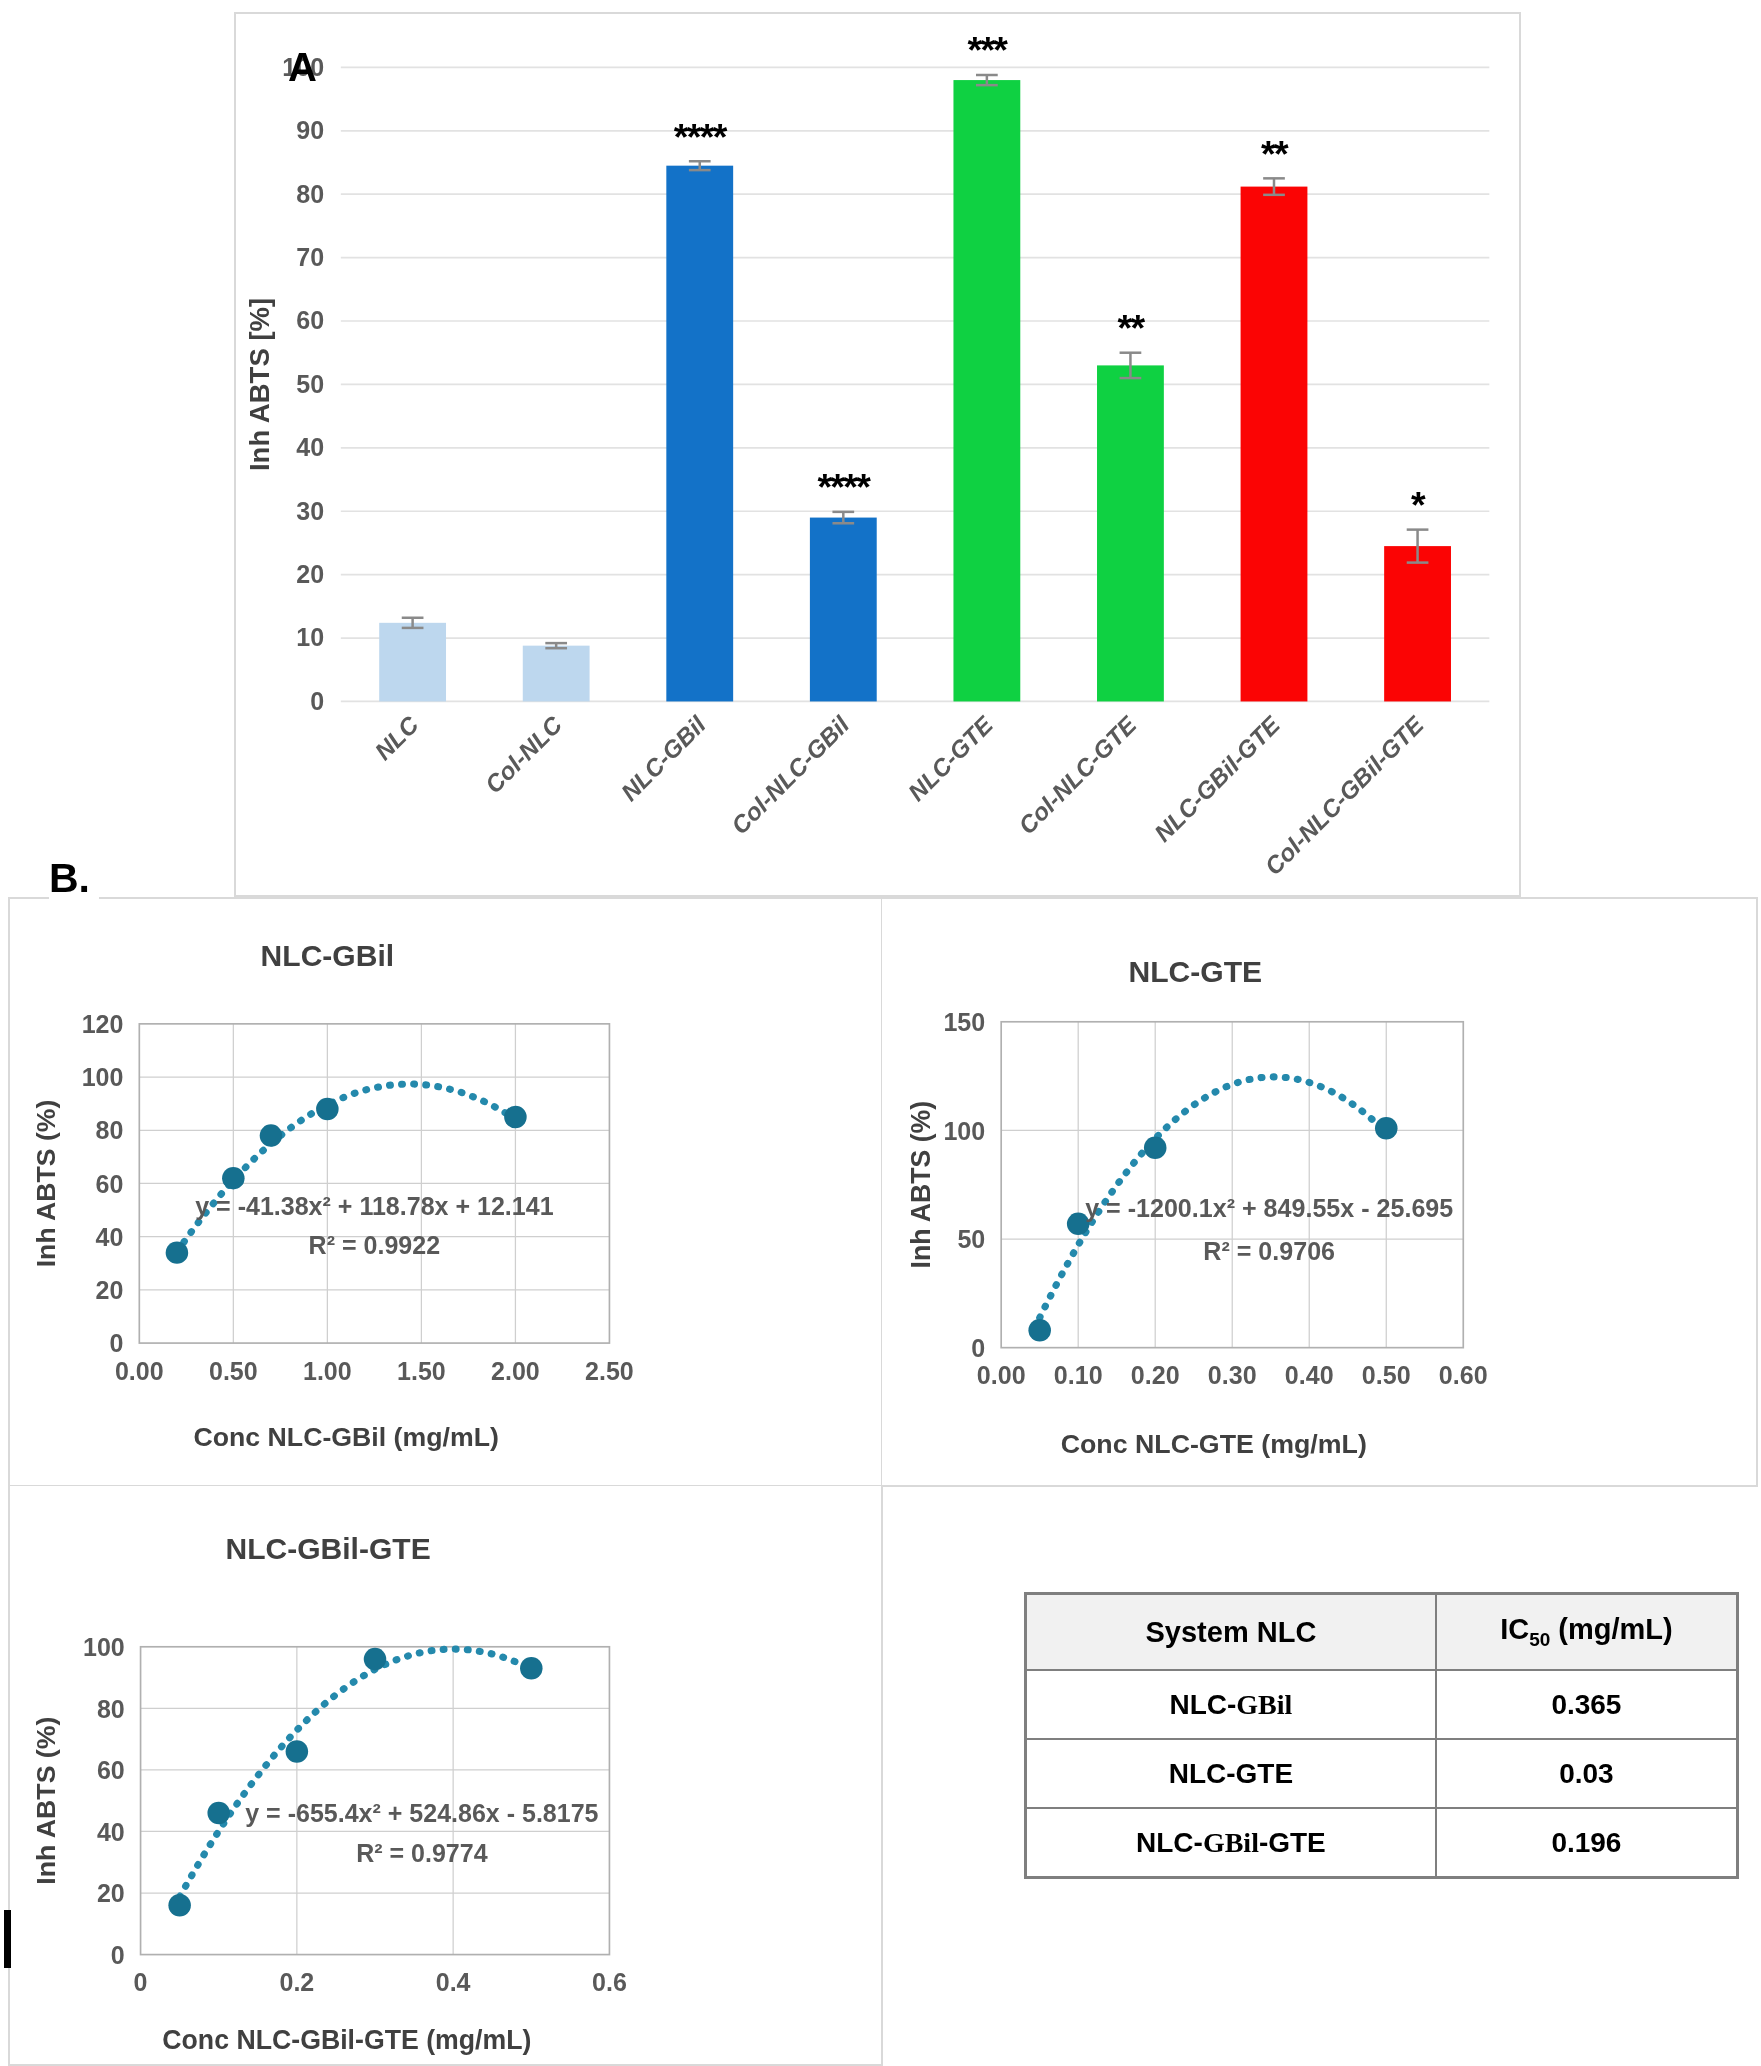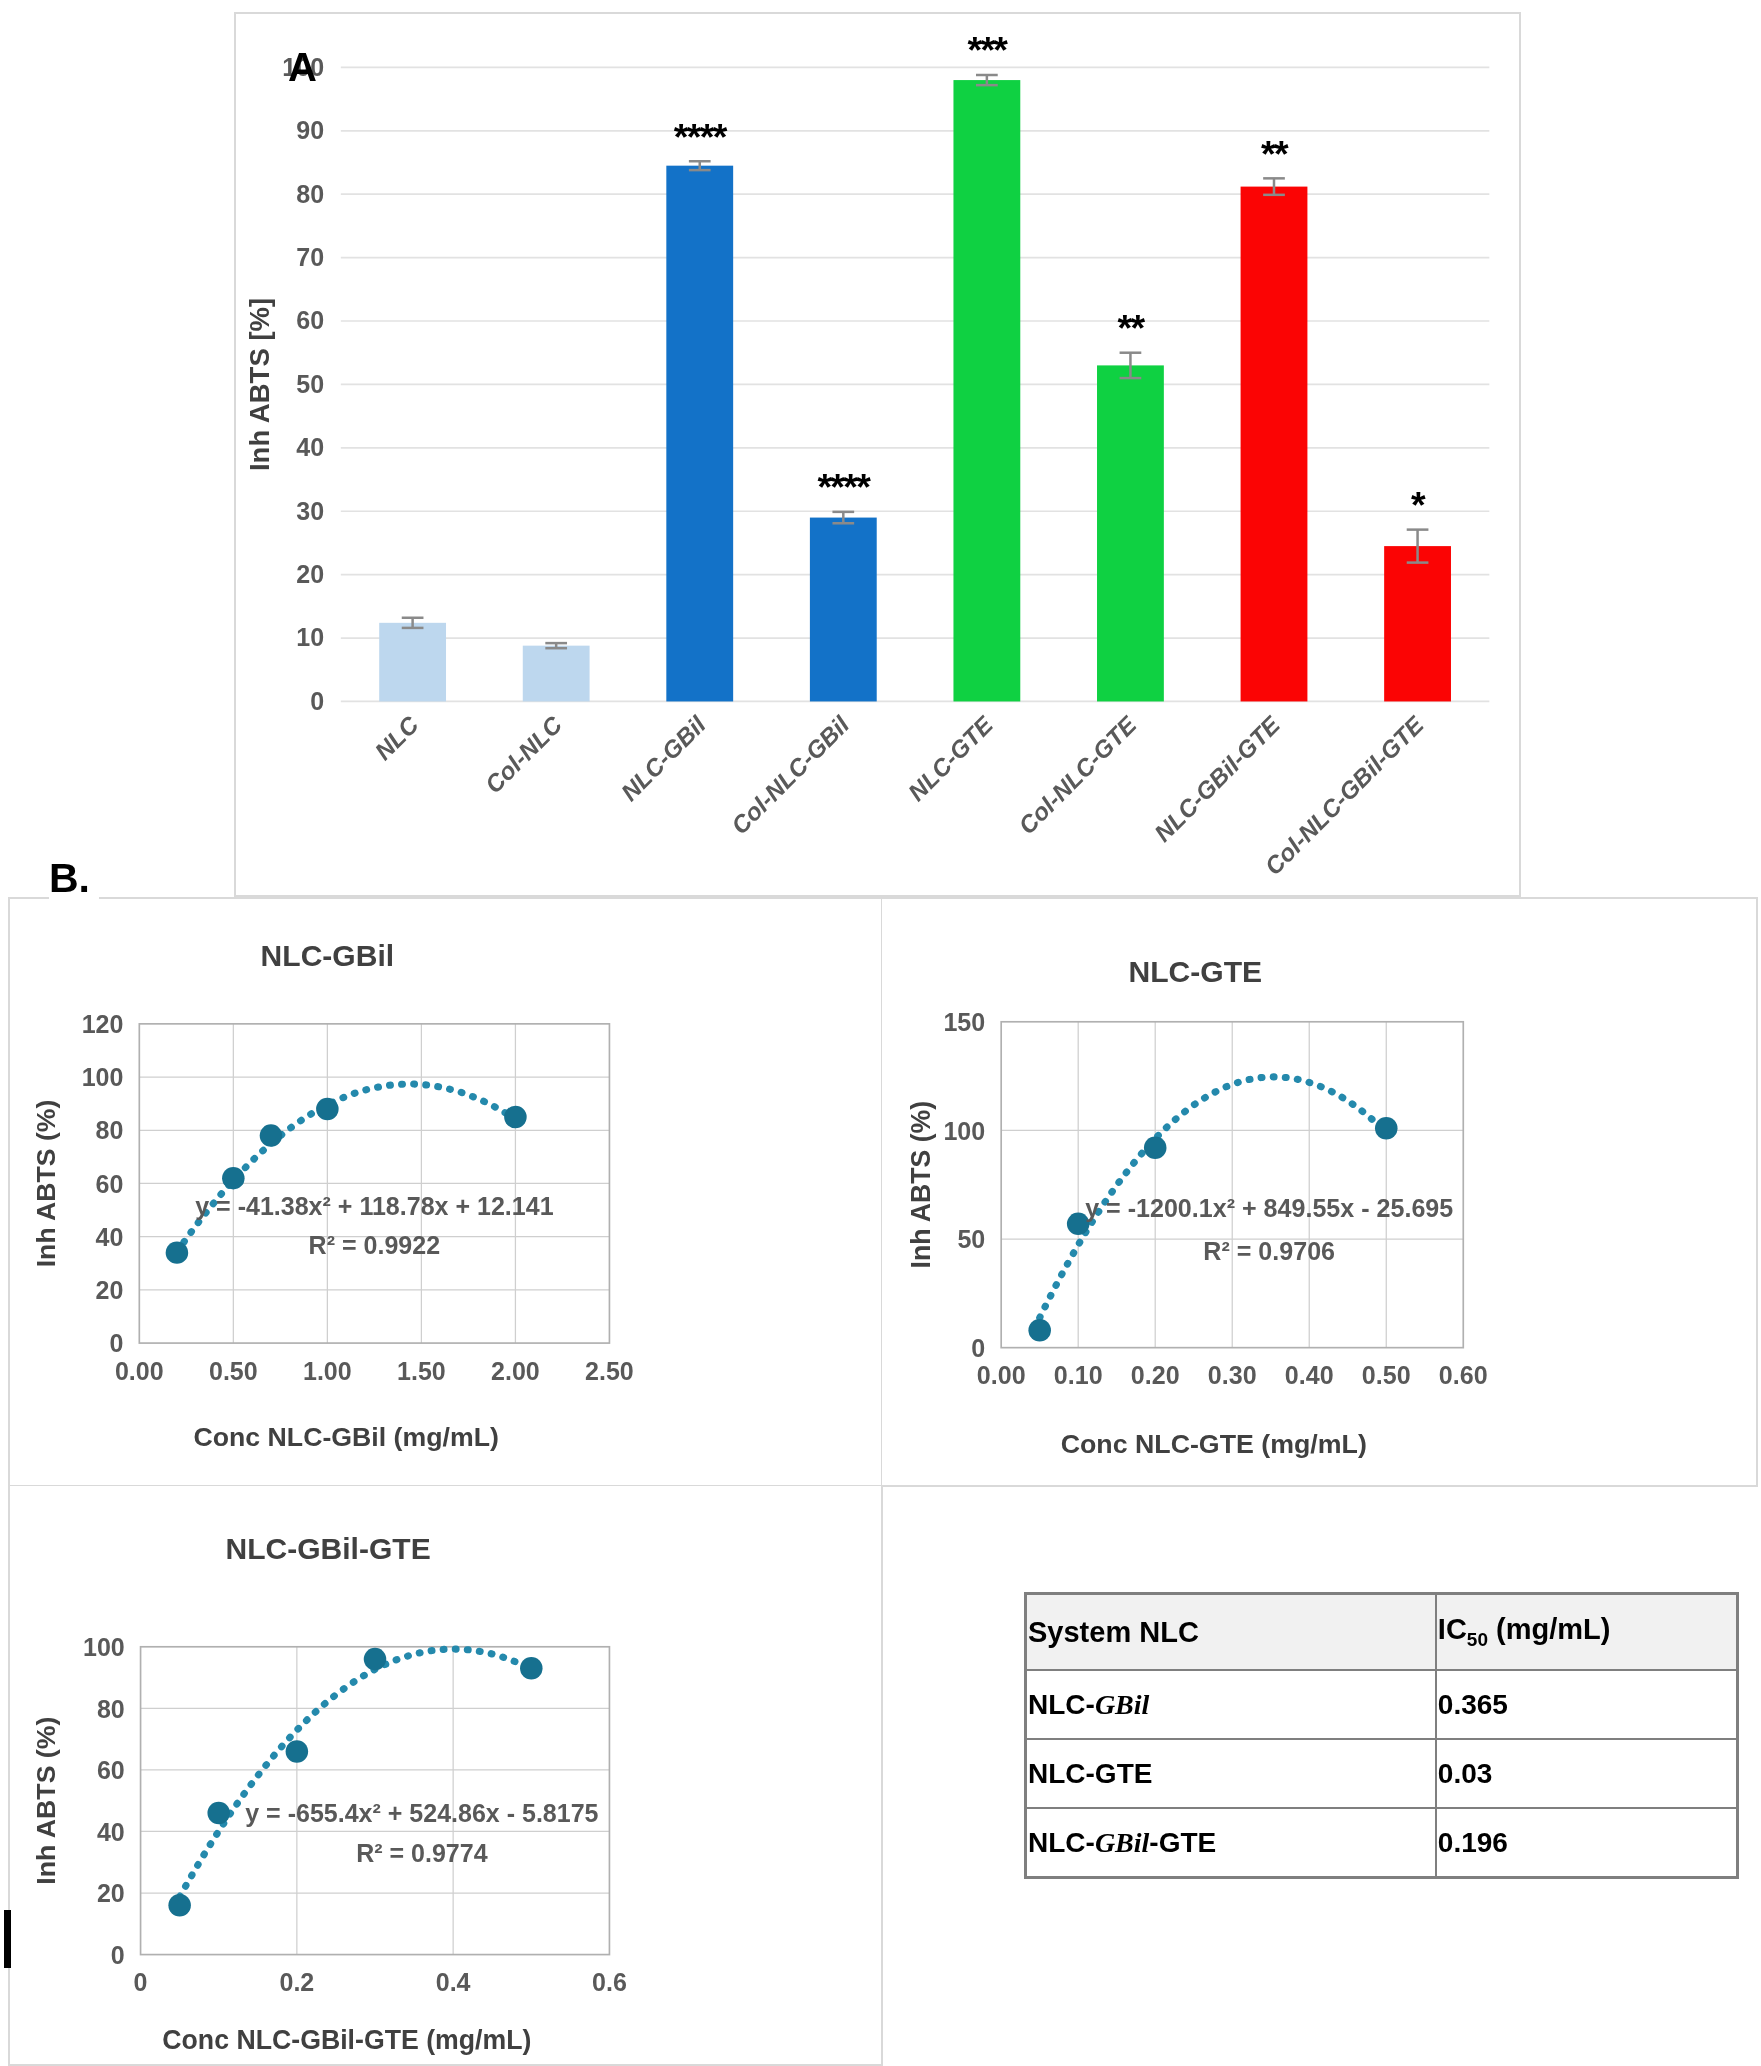--- a/index.html
+++ b/index.html
@@ -9,27 +9,27 @@
   .box svg{position:absolute;left:0;top:0;width:100%;height:100%;}
   #panelA{left:234px;top:11.7px;width:1287px;height:885px;}
   #b1{left:7.5px;top:897px;width:875px;height:590px;}
   #b2{left:882px;top:897px;width:876px;height:590px;border-left:none;}
   #b3{left:7.5px;top:1486px;width:875px;height:580px;border-top:none;}
   .panel-label{position:absolute;font-weight:bold;color:#000;z-index:5;line-height:1;}
   #labelA{left:52px;top:33px;font-size:40px;}
   #labelB{left:49px;top:858px;font-size:41px;background:#fff;padding:0 9.2px 4.2px 0;}
   #stray{position:absolute;left:4.2px;top:1910px;width:6.7px;height:58px;background:#000;}
   #ic50{position:absolute;left:1024px;top:1592px;width:715px;border-collapse:collapse;
-        background:#fff;border:3.8px solid #7F7F7F;text-align:left;table-layout:fixed;}
+        background:#fff;border:3.8px solid #7F7F7F;text-align:center;table-layout:fixed;}
   #ic50 th,#ic50 td{border:2.1px solid #7F7F7F;vertical-align:middle;}
   #ic50 th{height:72px;font-size:29px;font-weight:bold;background:#F1F1F1;color:#000;}
   #ic50 td{height:65px;font-size:28px;font-weight:600;color:#000;}
   #ic50 .sys{width:57%;}
   #ic50 sub{font-size:19px;font-weight:bold;}
-  .it{font-style:italic;font-family:"Liberation Serif",serif;}
+  .it{font-family:"Liberation Serif",serif;}
 </style>
 </head>
 <body>
 
 <div id="panelA" class="box">
   <div id="labelA" class="panel-label">A</div>
   <svg id="chart-bar" viewBox="0 0 3072 2112" preserveAspectRatio="none">
       <line x1="251" y1="1648" x2="3001" y2="1648" stroke="#E2E2E2" stroke-width="4"></line>
       <text x="211" y="1668" text-anchor="end" font-size="60" font-weight="700" fill="#595959">0</text>
       <line x1="251" y1="1496" x2="3001" y2="1496" stroke="#E2E2E2" stroke-width="4"></line>

